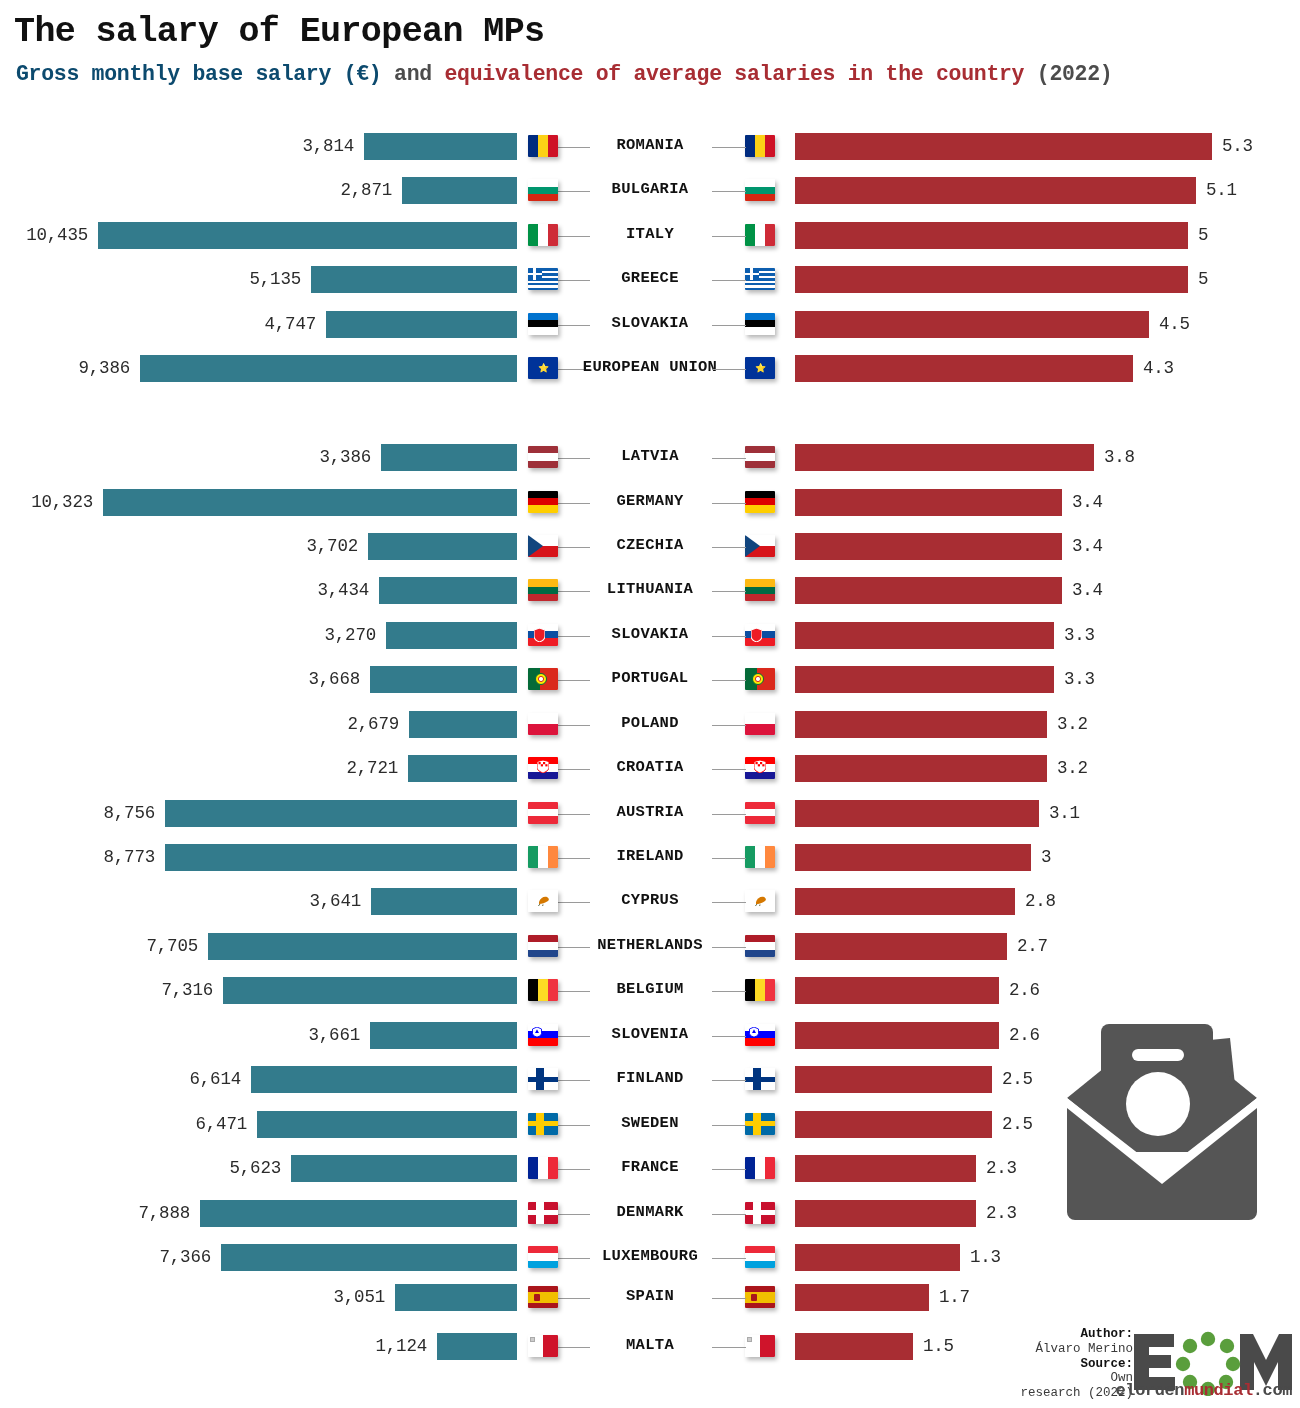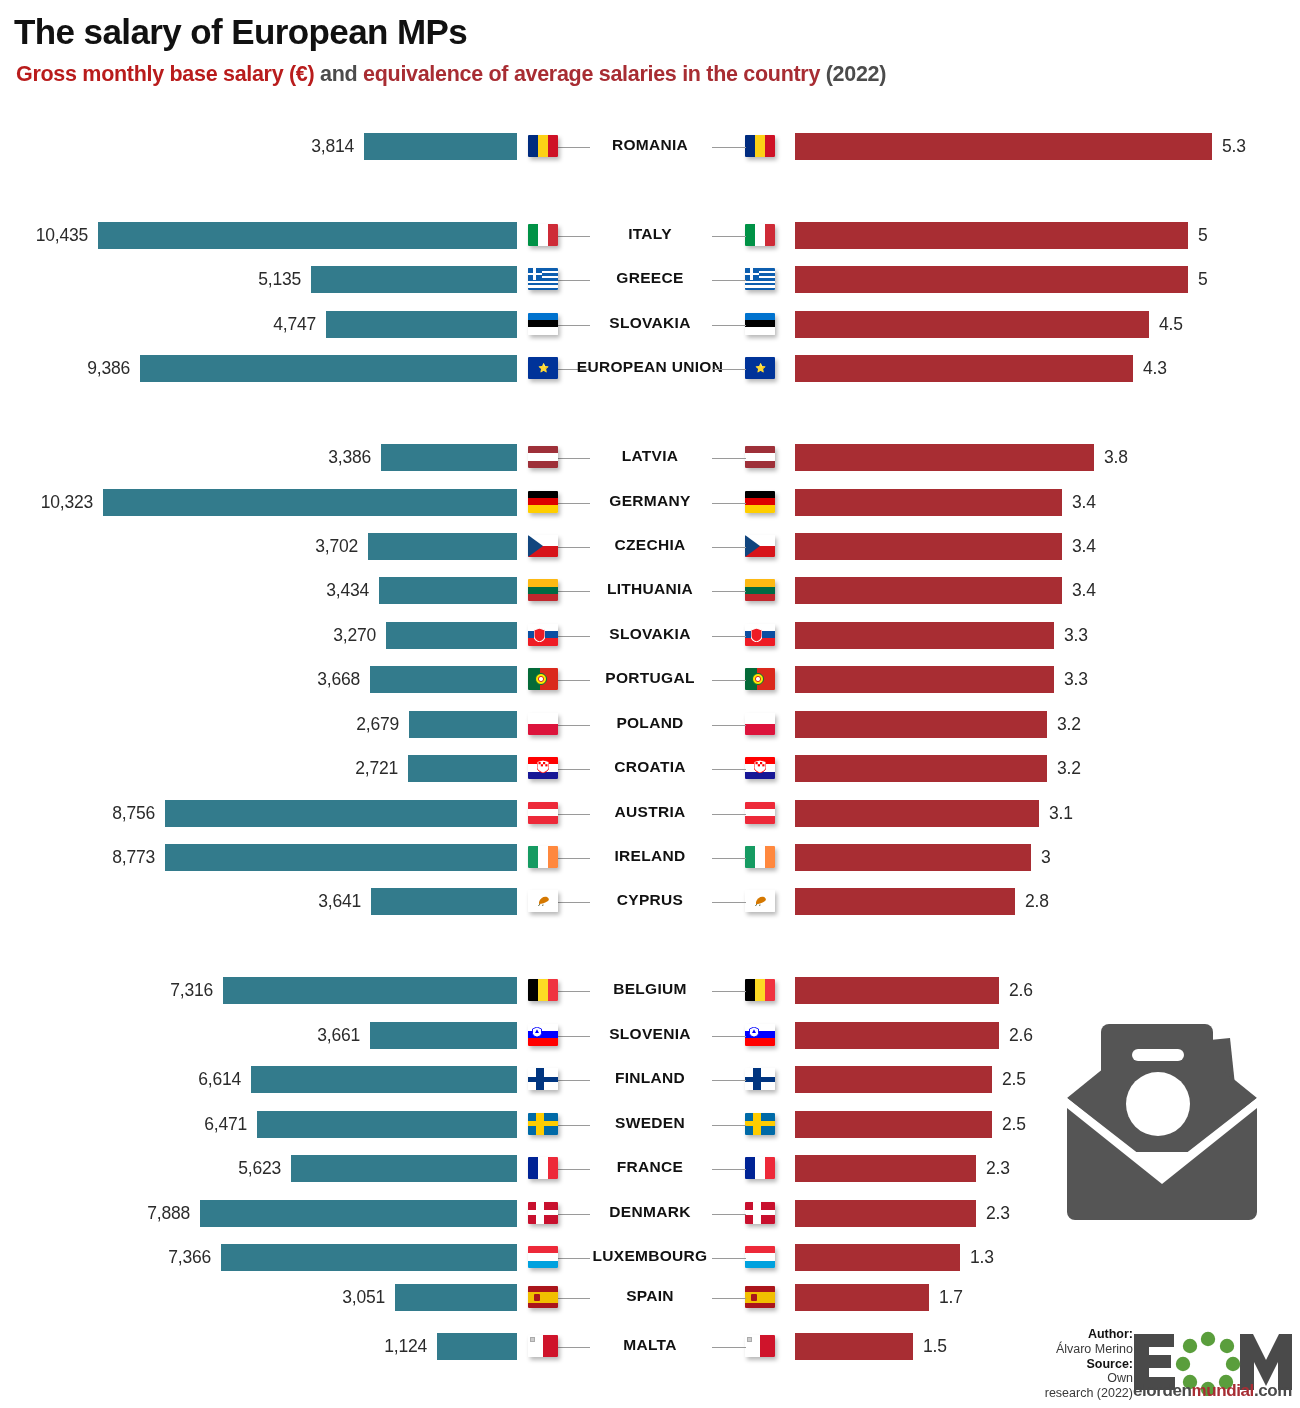--- a/index.html
+++ b/index.html
@@ -2,34 +2,34 @@
 <html><head>
 <meta charset="utf-8">
 <style>
   * { box-sizing: border-box; margin: 0; padding: 0; }
   html, body {
     width: 1300px; height: 1408px;
     background: #ffffff;
     font-family: "Liberation Sans", sans-serif;
     overflow: hidden;
   }
-  #root { position: relative; width: 1300px; height: 1408px; }
+  #root { position: relative; width: 1300px; height: 1408px; font-family: Liberation Mono, monospace; }
 
   
   .title {
     position: absolute; left: 14px; top: 12px;
     font-size: 35px; font-weight: bold; color: #111111;
     letter-spacing: -0.6px; white-space: nowrap;
   }
   .subtitle {
     position: absolute; left: 16px; top: 62px;
     font-size: 21.5px; font-weight: bold; white-space: nowrap;
     letter-spacing: -0.3px;
   }
-  .sub-teal { color: #b91c1c; }
+  .sub-teal { color: #0c4a6e; }
   .sub-grey { color: #4c4c4c; }
   .sub-red  { color: #a82d33; }
 
   
   .rows { position: absolute; left: 0; top: 0; width: 1300px; height: 1408px; }
   .row {
     position: absolute; left: 0; width: 1300px; height: 36px;
     display: block;
   }
 
@@ -126,20 +126,39 @@
         </div>
         <div class="label">ROMANIA</div>
         <div class="flag right">
           <span class="v" style="left:0%;width:33.333333333333336%;background:#002b7f"></span>
           <span class="v" style="left:33.333333333333336%;width:33.333333333333336%;background:#fcd116"></span>
           <span class="v" style="left:66.66666666666667%;width:33.333333333333336%;background:#ce1126"></span>
         </div>
         <div class="lead r"></div>
         <div class="bar-right" style="width:417px"></div>
         <div class="val-right" style="left:1222px">5.3</div>
+      </div>
+      <div class="row" style="top: 173.44px;">
+        <div class="val-left" style="left:272px;width:120px">2,871</div>
+        <div class="bar-left" style="left:402px;width:115px"></div>
+        <div class="lead l"></div>
+        <div class="flag left">
+          <span class="h" style="top:0%;height:33.333333333333336%;background:#ffffff"></span>
+          <span class="h" style="top:33.333333333333336%;height:33.333333333333336%;background:#00966e"></span>
+          <span class="h" style="top:66.66666666666667%;height:33.333333333333336%;background:#d62612"></span>
+        </div>
+        <div class="label">BULGARIA</div>
+        <div class="flag right">
+          <span class="h" style="top:0%;height:33.333333333333336%;background:#ffffff"></span>
+          <span class="h" style="top:33.333333333333336%;height:33.333333333333336%;background:#00966e"></span>
+          <span class="h" style="top:66.66666666666667%;height:33.333333333333336%;background:#d62612"></span>
+        </div>
+        <div class="lead r"></div>
+        <div class="bar-right" style="width:401px"></div>
+        <div class="val-right" style="left:1206px">5.1</div>
       </div>
       <div class="row" style="top: 217.88px;">
         <div class="val-left" style="left:-32px;width:120px">10,435</div>
         <div class="bar-left" style="left:98px;width:419px"></div>
         <div class="lead l"></div>
         <div class="flag left">
           <span class="v" style="left:0%;width:33.333333333333336%;background:#009246"></span>
           <span class="v" style="left:33.333333333333336%;width:33.333333333333336%;background:#ffffff"></span>
           <span class="v" style="left:66.66666666666667%;width:33.333333333333336%;background:#ce2b37"></span>
         </div>
@@ -459,20 +478,39 @@
         <div class="flag right">
           <span style="position:absolute;inset:0;background:#ffffff"></span>
           <svg style="position:absolute;left:9px;top:5px" width="13" height="11">
             <path d="M2 7 C3 3 7 1 10 2 C12 3 12.5 5 11 6 C8 8 5 9 2 9 Z" fill="#d57800"></path>
             <path d="M3 9 l-1.6 2 M6 9.5 l-0.5 2" stroke="#4e5b31" stroke-width="0.9" fill="none"></path>
           </svg>
         </div>
         <div class="lead r"></div>
         <div class="bar-right" style="width:220px"></div>
         <div class="val-right" style="left:1025px">2.8</div>
+      </div>
+      <div class="row" style="top: 928.92px;">
+        <div class="val-left" style="left:78px;width:120px">7,705</div>
+        <div class="bar-left" style="left:208px;width:309px"></div>
+        <div class="lead l"></div>
+        <div class="flag left">
+          <span class="h" style="top:0%;height:33.333333333333336%;background:#ae1c28"></span>
+          <span class="h" style="top:33.333333333333336%;height:33.333333333333336%;background:#ffffff"></span>
+          <span class="h" style="top:66.66666666666667%;height:33.333333333333336%;background:#21468b"></span>
+        </div>
+        <div class="label">NETHERLANDS</div>
+        <div class="flag right">
+          <span class="h" style="top:0%;height:33.333333333333336%;background:#ae1c28"></span>
+          <span class="h" style="top:33.333333333333336%;height:33.333333333333336%;background:#ffffff"></span>
+          <span class="h" style="top:66.66666666666667%;height:33.333333333333336%;background:#21468b"></span>
+        </div>
+        <div class="lead r"></div>
+        <div class="bar-right" style="width:212px"></div>
+        <div class="val-right" style="left:1017px">2.7</div>
       </div>
       <div class="row" style="top: 973.36px;">
         <div class="val-left" style="left:93px;width:120px">7,316</div>
         <div class="bar-left" style="left:223px;width:294px"></div>
         <div class="lead l"></div>
         <div class="flag left">
           <span class="v" style="left:0%;width:33.333333333333336%;background:#000000"></span>
           <span class="v" style="left:33.333333333333336%;width:33.333333333333336%;background:#fdda24"></span>
           <span class="v" style="left:66.66666666666667%;width:33.333333333333336%;background:#ef3340"></span>
         </div>

